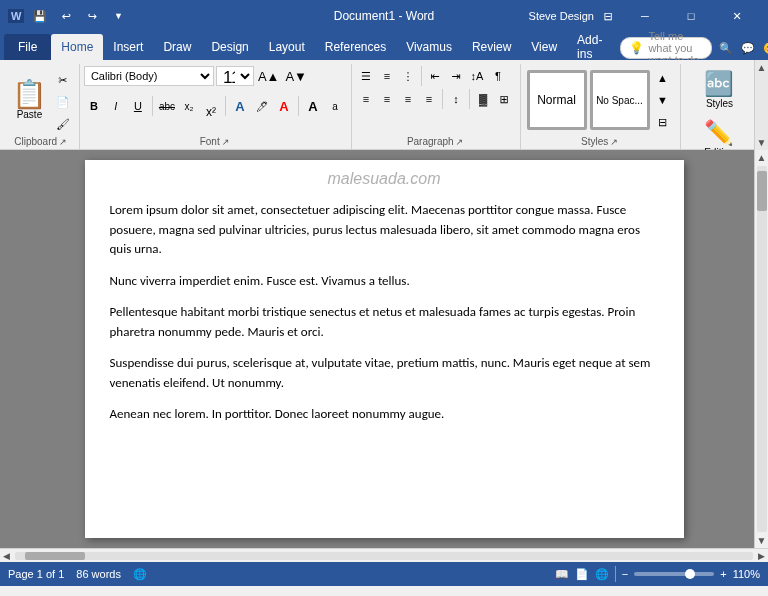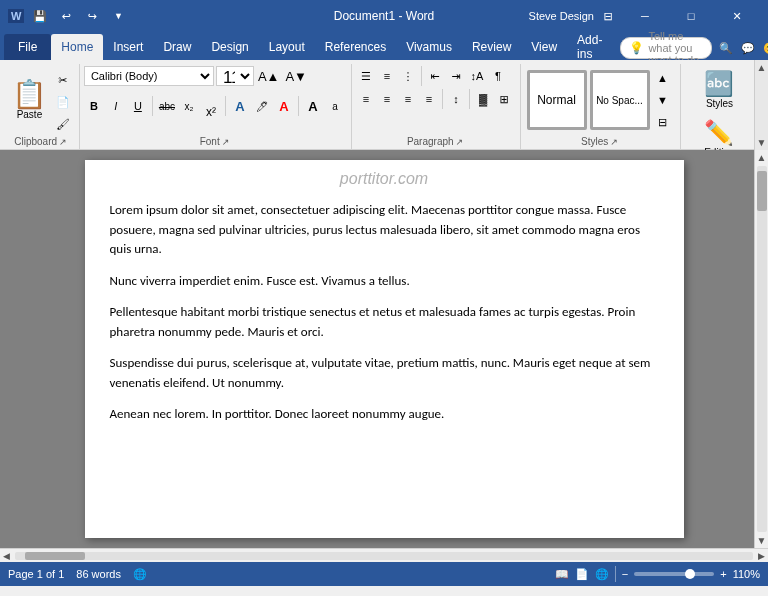--- a/index.html
+++ b/index.html
@@ -459,21 +459,21 @@
     </div>
   </div>
 
   <div class="scrollbar-v" style="position:absolute;right:0;top:0;width:14px;height:90px;background:#e8e8e8;display:flex;flex-direction:column;align-items:center;justify-content:space-between;border-left:1px solid #ccc;">
     <div class="scroll-arrow">▲</div>
     <div class="scroll-arrow">▼</div>
   </div>
 </div>
 
 <div class="doc-area">
-  <div class="watermark">porttitor.com</div>
+  <div class="watermark">malesuada.com</div>
   <div class="doc-page">
     <div class="doc-para">Lorem ipsum dolor sit amet, consectetuer adipiscing elit. Maecenas porttitor congue massa. Fusce posuere, magna sed pulvinar ultricies, purus lectus malesuada libero, sit amet commodo magna eros quis urna.</div>
     <div class="doc-para">Nunc viverra imperdiet enim. Fusce est. Vivamus a tellus.</div>
     <div class="doc-para">Pellentesque habitant morbi tristique senectus et netus et malesuada fames ac turpis egestas. Proin pharetra nonummy pede. Mauris et orci.</div>
     <div class="doc-para">Suspendisse dui purus, scelerisque at, vulputate vitae, pretium mattis, nunc. Mauris eget neque at sem venenatis eleifend. Ut nonummy.</div>
     <div class="doc-para">Aenean nec lorem. In porttitor. Donec laoreet nonummy augue.</div>
   </div>
   <div class="scrollbar-v" style="position:absolute;right:0;top:0;width:14px;height:100%;background:#f0f0f0;display:flex;flex-direction:column;border-left:1px solid #ccc;">
     <div class="scroll-arrow">▲</div>
     <div class="scroll-track">

